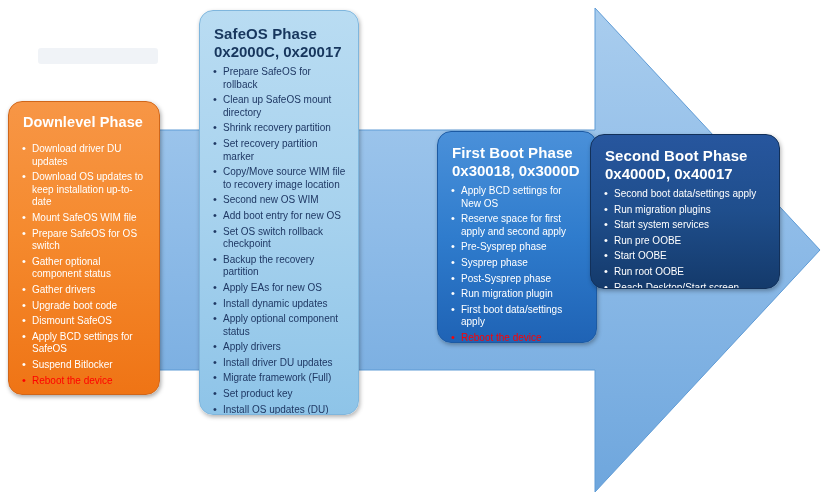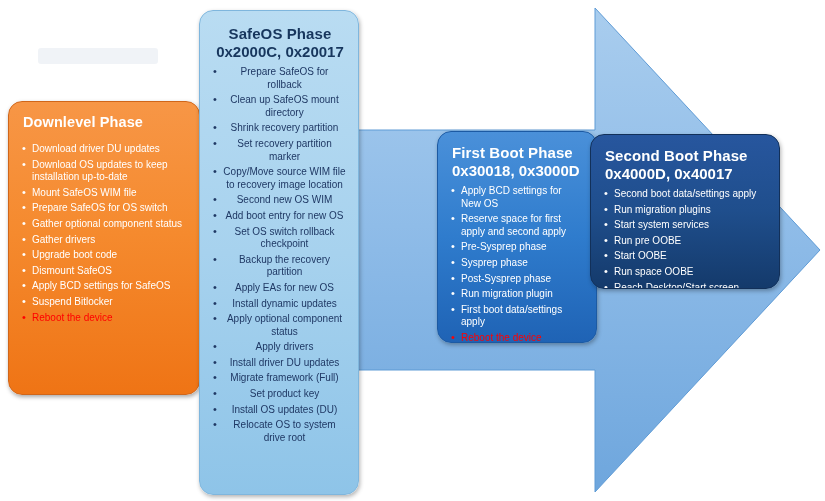--- a/index.html
+++ b/index.html
@@ -72,43 +72,42 @@
     line-height: 13px;
   }
   li.reboot {
     color: #ff0000;
   }
 
   
   #downlevel {
     left: 8px;
     top: 101px;
-    width: 192px;
+    width: 152px;
     height: 294px;
     background: linear-gradient(to bottom, #f79646 0%, #f58a2e 45%, #ef7415 100%);
     border: 1px solid #d0661a;
     box-shadow: 1px 2px 4px rgba(0,0,0,0.35);
   }
   #downlevel .phase-title {
     font-size: 14.5px;
     margin-bottom: 12px;
   }
 
   
   #safeos {
     left: 199px;
     top: 10px;
     width: 160px;
-    height: 485px;
+    height: 405px;
     background: linear-gradient(to bottom, #b9dcf2 0%, #a7d2ee 50%, #8ec4e8 100%);
     border: 1px solid #7fb6dd;
     color: #1f3864;
     box-shadow: 1px 2px 4px rgba(0,0,0,0.3);
     padding-top: 12px;
-    text-align: center;
   }
   #safeos .phase-title, #safeos .phase-code {
     color: #17365d;
   }
   #safeos ul.items li {
     color: #1f3864;
   }
 
   
   #firstboot {
@@ -222,18 +221,18 @@
 
   <div class="phase" id="secondboot">
     <div class="phase-title">Second Boot Phase</div>
     <div class="phase-code">0x4000D, 0x40017</div>
     <ul class="items">
       <li>Second boot data/settings apply</li>
       <li>Run migration plugins</li>
       <li>Start system services</li>
       <li>Run pre OOBE</li>
       <li>Start OOBE</li>
-      <li>Run space OOBE</li>
+      <li>Run root OOBE</li>
       <li>Reach Desktop/Start screen</li>
     </ul>
   </div>
 
 </div>
 
 </body></html>

